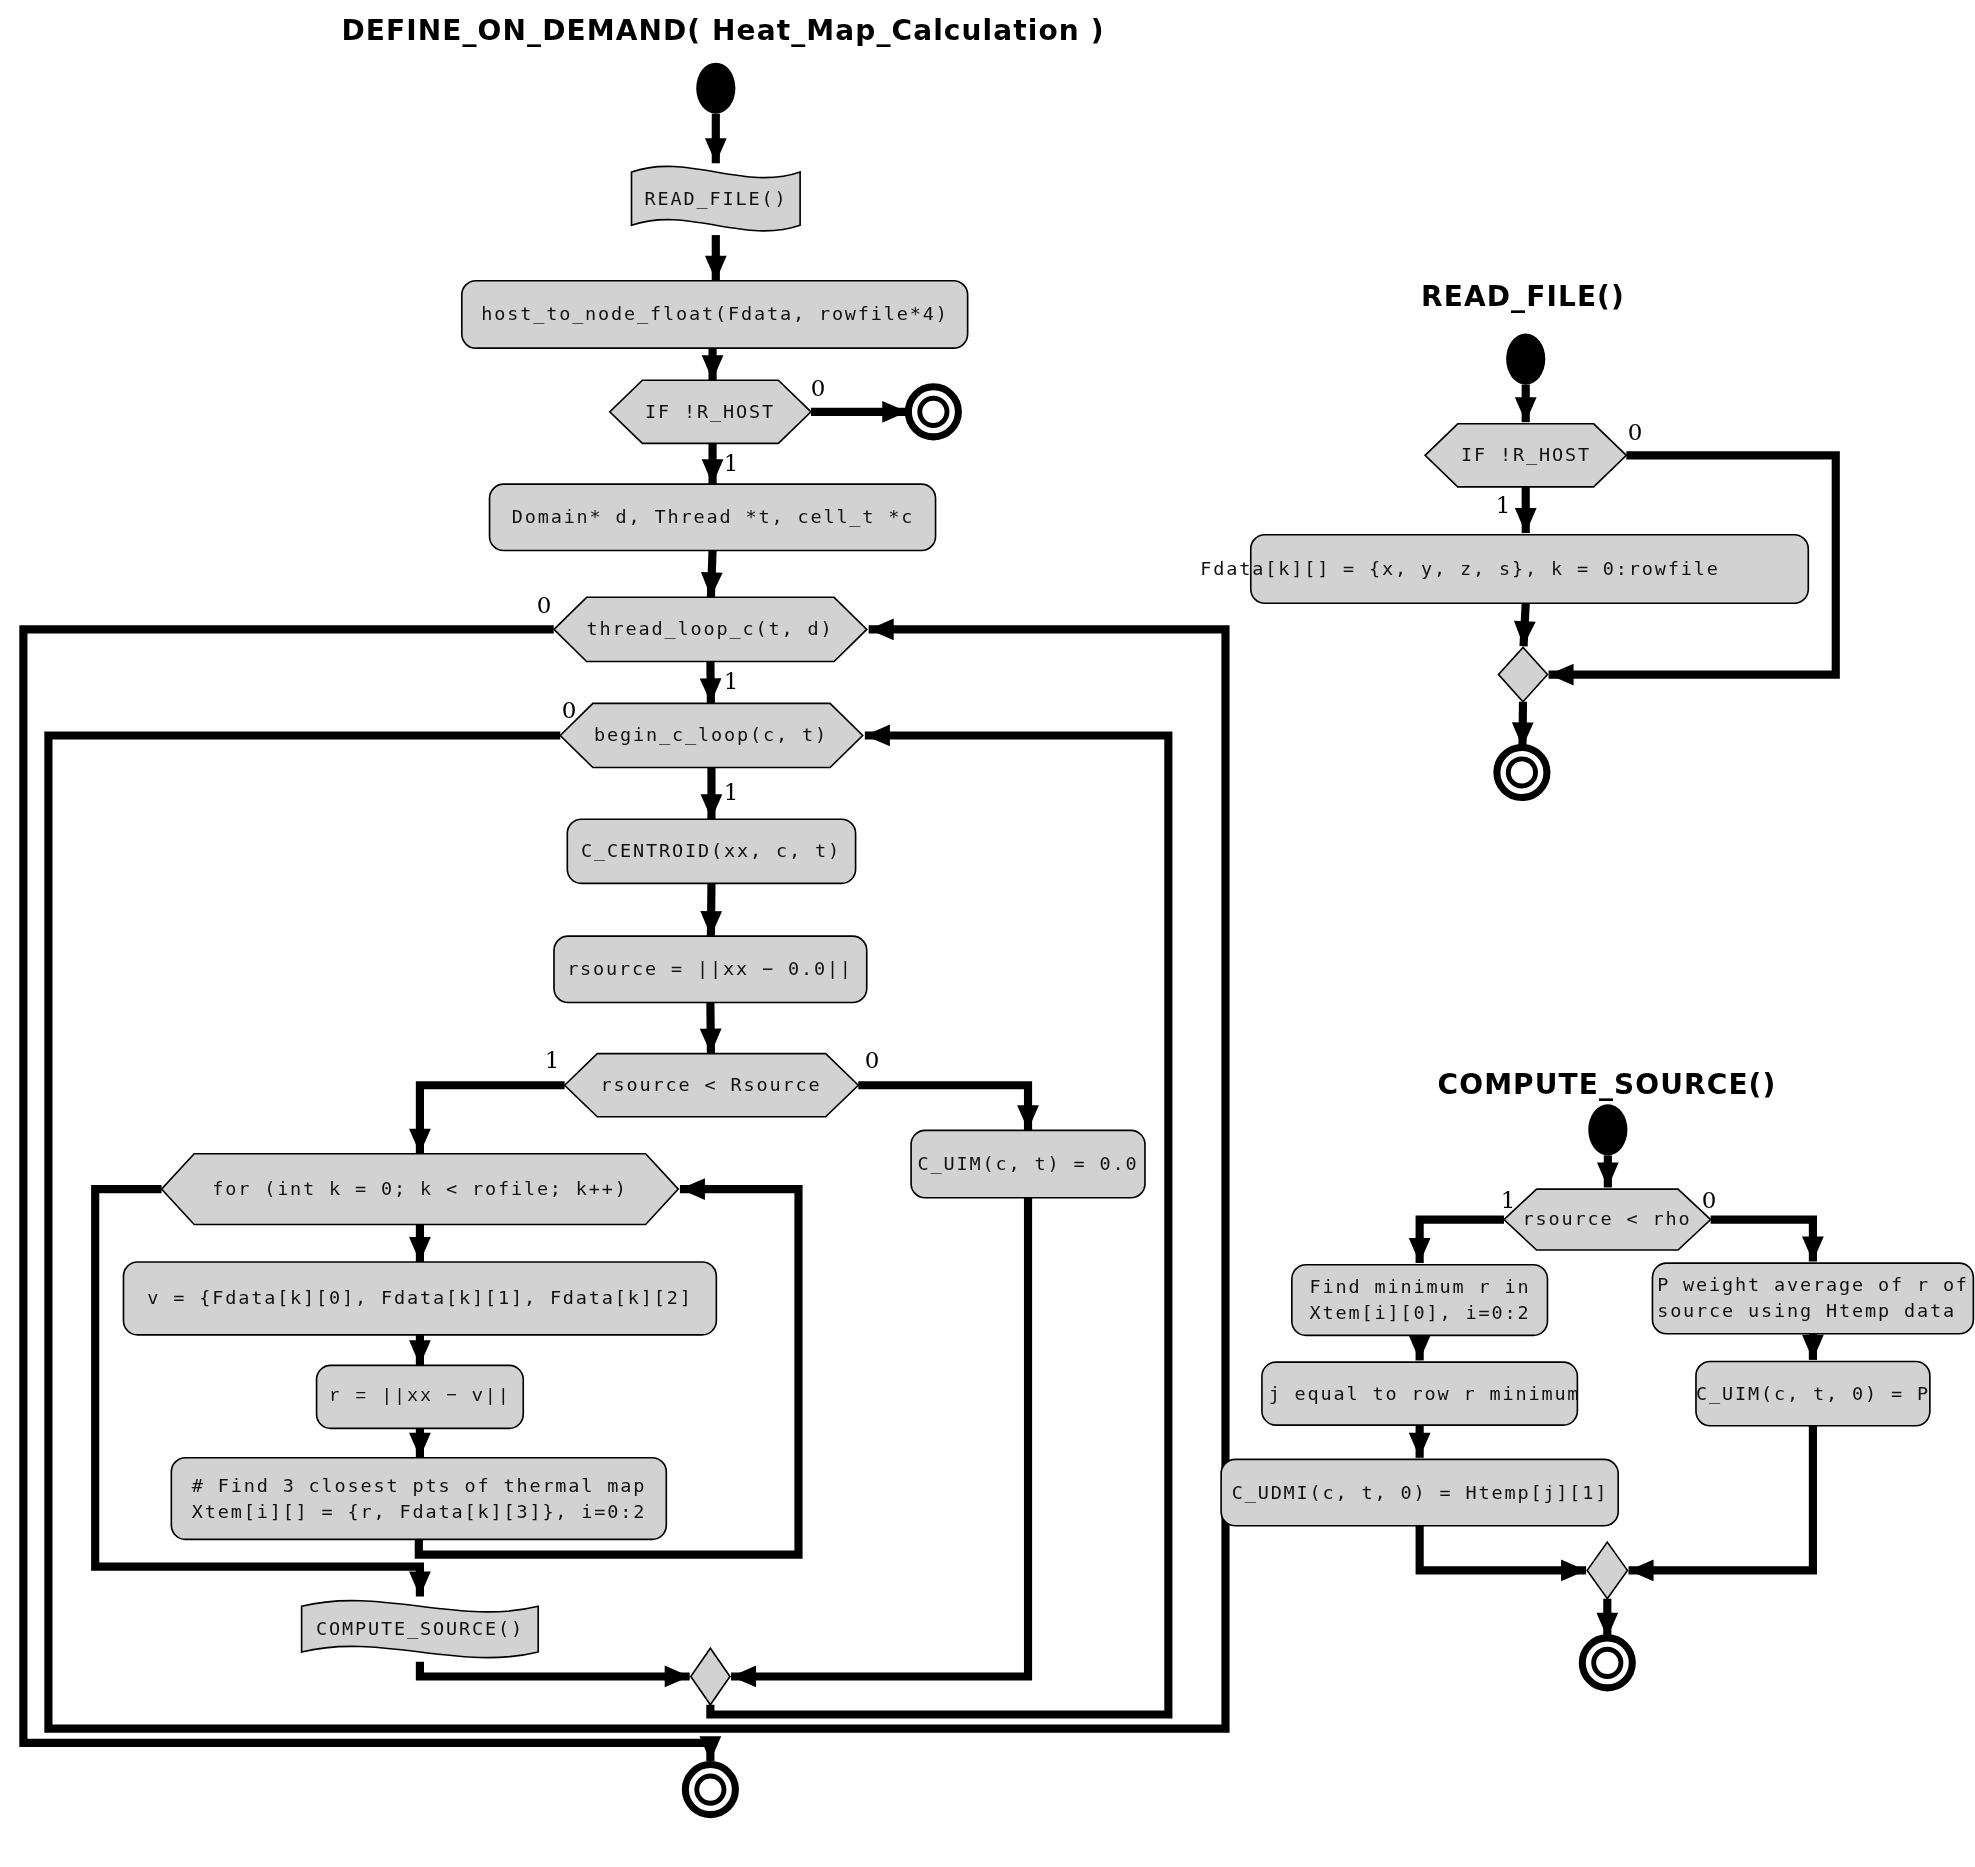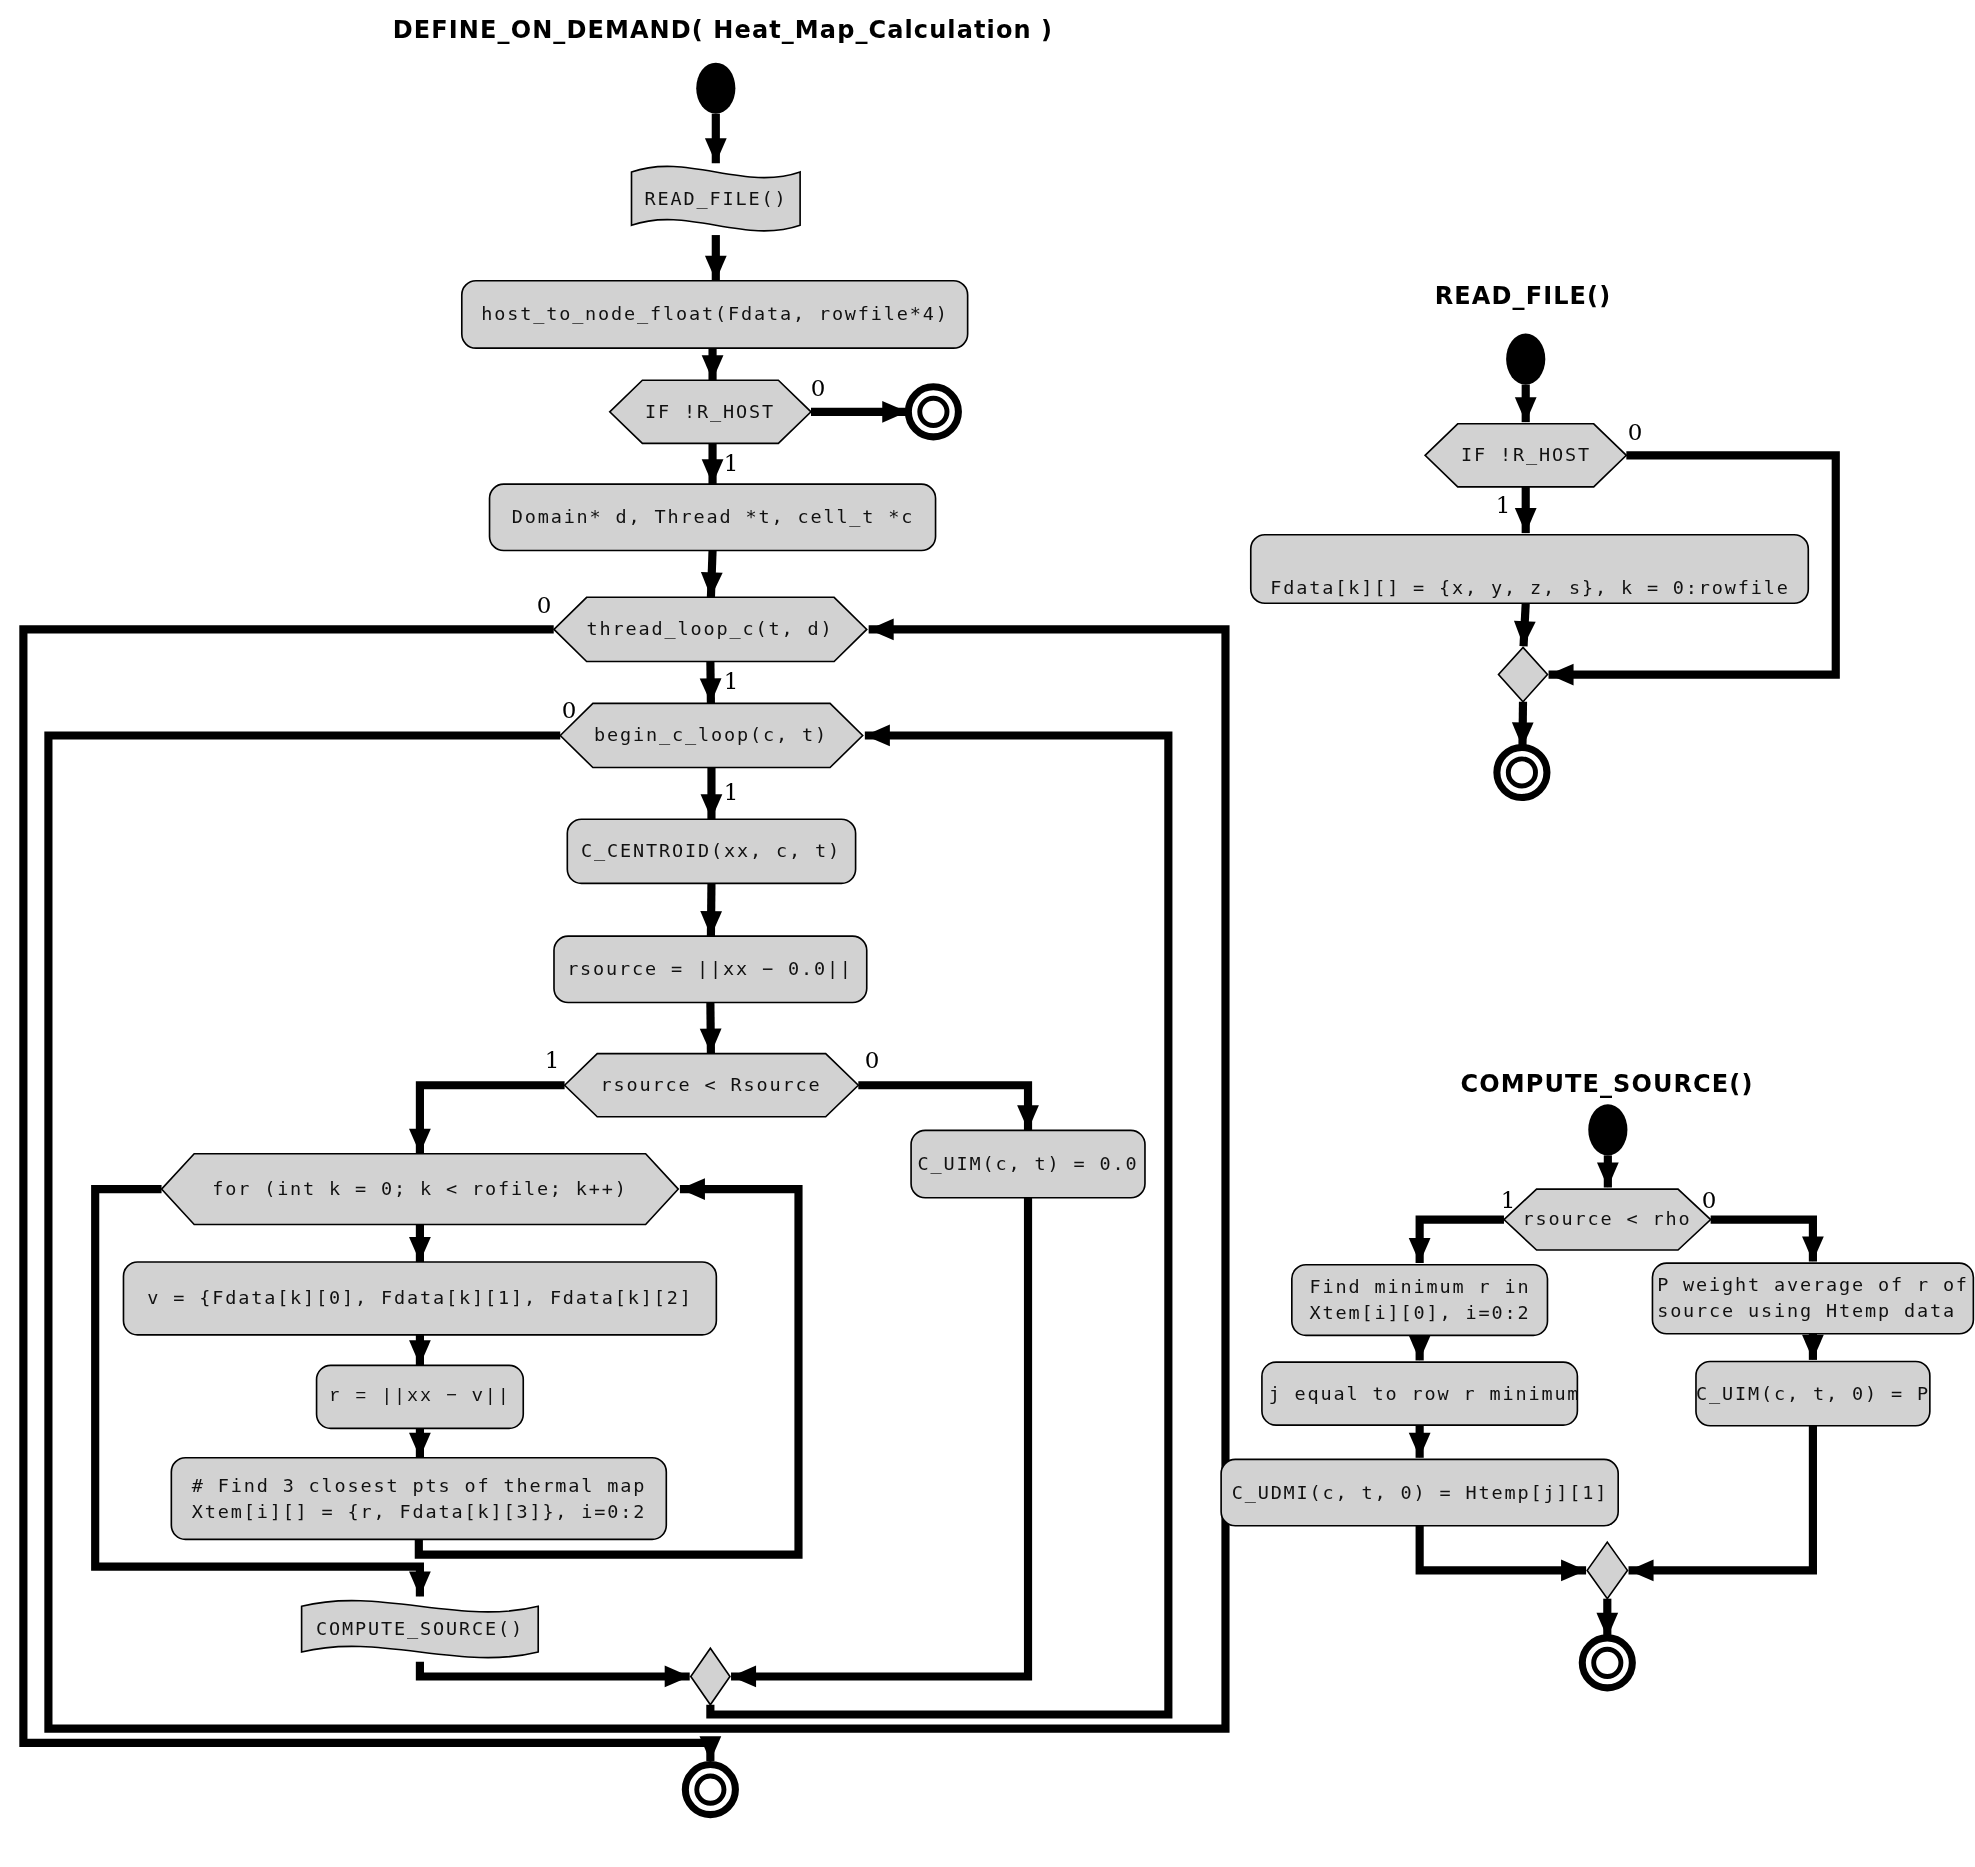--- a/index.html
+++ b/index.html
@@ -1,20 +1,20 @@
 <!DOCTYPE html>
 <html style="font-size:8.7px"><head>
 <meta charset="utf-8">
 <style>
   html,body{margin:0;padding:0;background:#ffffff;}
   #canvas{position:relative;width:1975px;height:1868px;background:#ffffff;overflow:hidden;
           font-family:"DejaVu Sans Mono", monospace;}
   #flow-svg{position:absolute;left:0;top:0;}
   .diagram-title{position:absolute;transform:translate(-50%,-50%);font-family:"DejaVu Sans",sans-serif;
-                 font-weight:bold;font-size:24px;letter-spacing:1.1px;color:#000;white-space:nowrap;}
+                 font-weight:bold;font-size:28px;letter-spacing:1.1px;color:#000;white-space:nowrap;}
   .node-label{position:absolute;transform:translate(-50%,-50%);font-family:"DejaVu Sans Mono",monospace;
               font-size:18.5px;letter-spacing:0.1em;color:#111;white-space:pre;text-align:center;
               line-height:25.6px;}
   .node-label.left{text-align:left;}
   .branch-label{position:absolute;transform:translate(-50%,-50%);font-family:"DejaVu Serif",serif;
                 font-size:23px;color:#000;}
 </style>
 </head>
 <body>
 
@@ -158,21 +158,21 @@
       <div class="node-label" style="left: 420px; top: 1629px;">COMPUTE_SOURCE()</div>
       <div class="branch-label" style="left: 818px; top: 388px;">0</div>
       <div class="branch-label" style="left: 731px; top: 463px;">1</div>
       <div class="branch-label" style="left: 544px; top: 605px;">0</div>
       <div class="branch-label" style="left: 731px; top: 681px;">1</div>
       <div class="branch-label" style="left: 569px; top: 710px;">0</div>
       <div class="branch-label" style="left: 731px; top: 792px;">1</div>
       <div class="branch-label" style="left: 552px; top: 1060px;">1</div>
       <div class="branch-label" style="left: 872px; top: 1060px;">0</div>
       <div class="node-label" style="left: 1526px; top: 455px;">IF !R_HOST</div>
-      <div class="node-label" style="left: 1530px; top: 569px; margin-top: 19px;">Fdata[k][] = {x, y, z, s}, k = 0:rowfile</div>
+      <div class="node-label" style="left: 1460px; top: 569px;">Fdata[k][] = {x, y, z, s}, k = 0:rowfile</div>
       <div class="branch-label" style="left: 1635px; top: 432px;">0</div>
       <div class="branch-label" style="left: 1503px; top: 505px;">1</div>
       <div class="node-label" style="left: 1607px; top: 1219px;">rsource &lt; rho</div>
       <div class="node-label left" style="left: 1420px; top: 1300px;">Find minimum r in
 Xtem[i][0], i=0:2</div>
       <div class="node-label" style="left: 1420px; top: 1394px; padding-left: 9px;">j equal to row r minimum</div>
       <div class="node-label" style="left: 1420px; top: 1493px;">C_UDMI(c, t, 0) = Htemp[j][1]</div>
       <div class="node-label left" style="left: 1813px; top: 1298px;">P weight average of r of
 source using Htemp data</div>
       <div class="node-label" style="left: 1813px; top: 1394px;">C_UIM(c, t, 0) = P</div>

